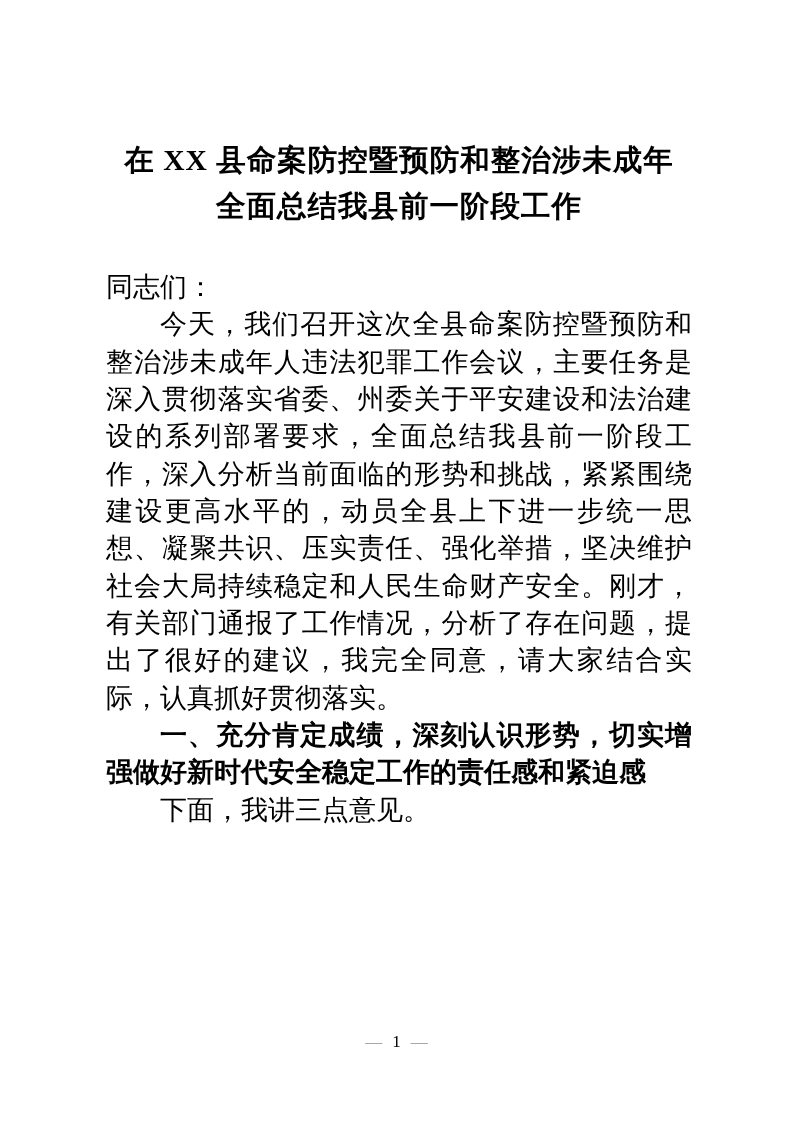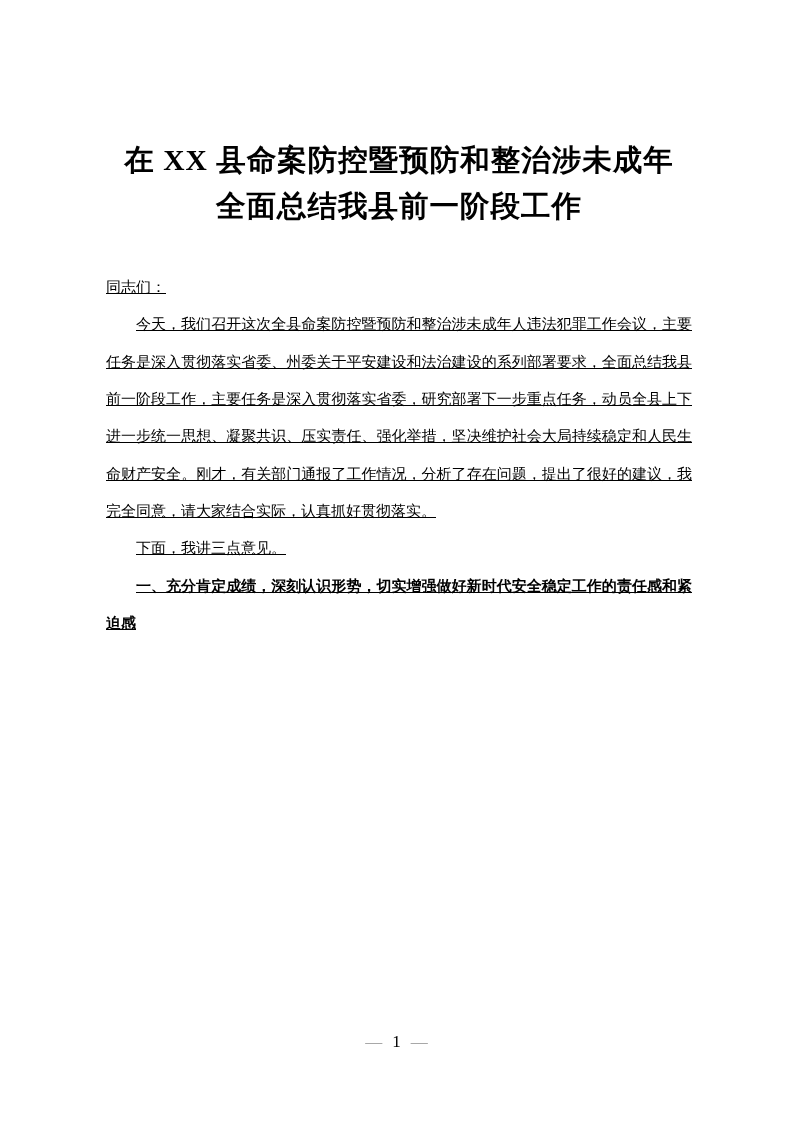--- a/index.html
+++ b/index.html
@@ -25,23 +25,22 @@
     font-weight: bold;
     line-height: 46px;
     letter-spacing: 1px;
     margin: 0 0 40px 0;
   }
   .doc-title .title-line {
     display: block;
     white-space: nowrap;
   }
   .body-text {
-    font-size: 15px;
+    font-size: 27px;
     line-height: 37.33px;
-    text-decoration: underline;
   }
   .para {
     margin: 0;
     text-align: justify;
     text-justify: inter-ideograph;
     text-indent: 2em;
   }
   .salutation {
     margin: 0;
     text-indent: 0;
@@ -73,22 +72,22 @@
 
 <div class="page">
 
   <h1 class="doc-title">
     <span class="title-line">在 XX 县命案防控暨预防和整治涉未成年</span>
     <span class="title-line">全面总结我县前一阶段工作</span>
   </h1>
 
   <div class="body-text">
     <p class="para salutation">同志们：</p>
-    <p class="para">今天，我们召开这次全县命案防控暨预防和整治涉未成年人违法犯罪工作会议，主要任务是深入贯彻落实省委、州委关于平安建设和法治建设的系列部署要求，全面总结我县前一阶段工作，主要任务是深入贯彻落实省委，研究部署下一步重点任务，动员全县上下进一步统一思想、凝聚共识、压实责任、强化举措，坚决维护社会大局持续稳定和人民生命财产安全。刚才，有关部门通报了工作情况，分析了存在问题，提出了很好的建议，我完全同意，请大家结合实际，认真抓好贯彻落实。</p>
+    <p class="para">今天，我们召开这次全县命案防控暨预防和整治涉未成年人违法犯罪工作会议，主要任务是深入贯彻落实省委、州委关于平安建设和法治建设的系列部署要求，全面总结我县前一阶段工作，深入分析当前面临的形势和挑战，紧紧围绕建设更高水平的，动员全县上下进一步统一思想、凝聚共识、压实责任、强化举措，坚决维护社会大局持续稳定和人民生命财产安全。刚才，有关部门通报了工作情况，分析了存在问题，提出了很好的建议，我完全同意，请大家结合实际，认真抓好贯彻落实。</p>
+    <p class="para para-bold">一、充分肯定成绩，深刻认识形势，切实增强做好新时代安全稳定工作的责任感和紧迫感</p>
     <p class="para">下面，我讲三点意见。</p>
-    <p class="para para-bold">一、充分肯定成绩，深刻认识形势，切实增强做好新时代安全稳定工作的责任感和紧迫感</p>
   </div>
 
   <div class="footer">
     <span class="dash">—</span><span class="pagenum">1</span><span class="dash">—</span>
   </div>
 
 </div>
 
 </body></html>

